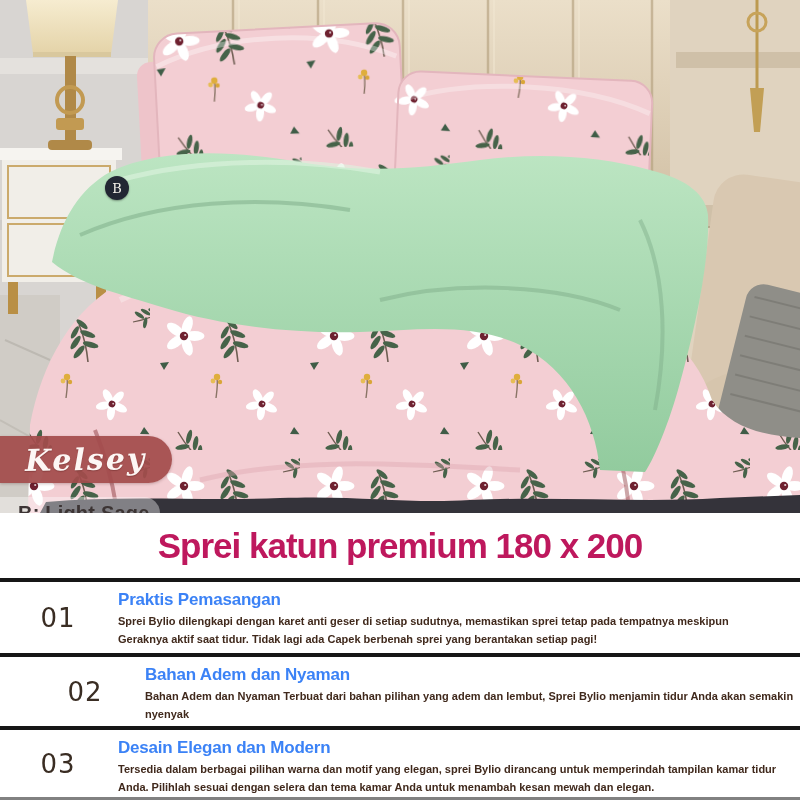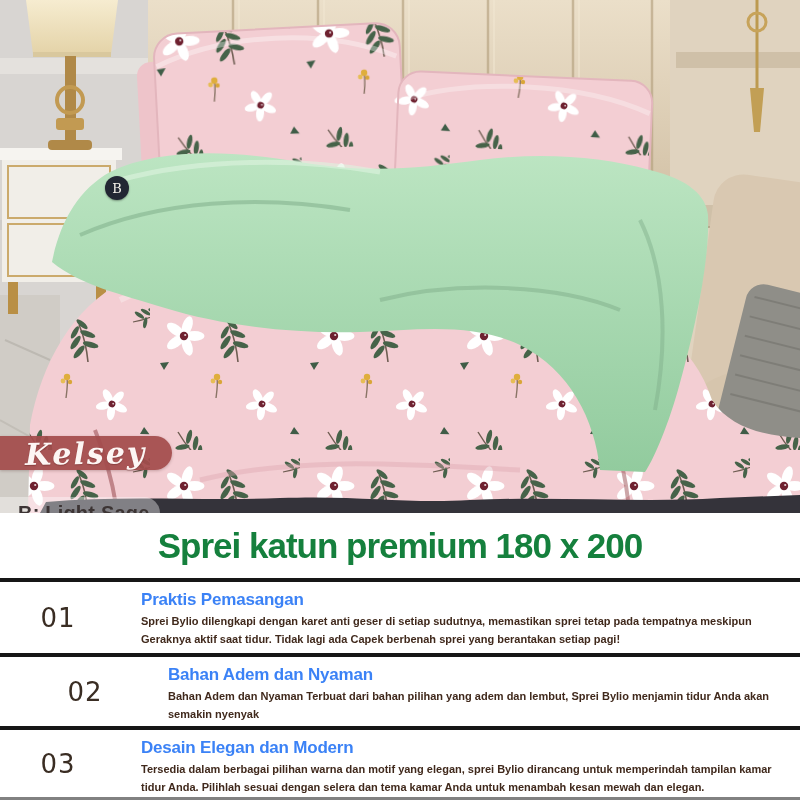--- a/index.html
+++ b/index.html
@@ -1,43 +1,43 @@
 <!DOCTYPE html>
 <html><head>
 <meta charset="utf-8">
 <style>
   html,body{margin:0;padding:0;background:#ffffff;}
   .canvas{position:relative;width:800px;height:800px;overflow:hidden;background:#ffffff;
           font-family:"Liberation Sans",sans-serif;}
   
   .photo{position:absolute;left:0;top:0;width:800px;height:513px;overflow:hidden;}
   .photo svg{display:block;}
-  .brand-banner{position:absolute;left:0;top:436px;width:172px;height:34px;
+  .brand-banner{position:absolute;left:0;top:436px;width:172px;height:47px;
       background:rgba(162,75,75,0.93);border-radius:0 26px 26px 0;
       display:flex;align-items:center;justify-content:center;
       box-shadow:0 1px 3px rgba(60,20,20,0.25);}
   .brand-banner span{font-family:"DejaVu Serif",serif;font-style:italic;font-weight:bold;
       font-size:30px;color:#fdf6f4;letter-spacing:2px;transform:rotate(-1deg);
       text-shadow:0 1px 1px rgba(90,30,30,0.4);}
   .variant-band{position:absolute;left:0;top:497px;width:160px;height:32px;
       background:rgba(255,255,255,0.38);border-radius:0 16px 16px 0;
       display:flex;align-items:center;padding-left:18px;box-sizing:border-box;}
   .variant-band span{font-size:20px;font-weight:bold;color:#3c3434;letter-spacing:0.2px;}
   .b-badge{position:absolute;left:105px;top:176px;width:24px;height:24px;border-radius:50%;
       background:#222733;display:flex;align-items:center;justify-content:center;
       box-shadow:0 1px 2px rgba(0,0,0,0.35);}
   .b-badge span{font-family:"DejaVu Serif",serif;color:#f5f2ea;font-size:13px;line-height:1;}
   
   .title-block{position:absolute;left:0;top:513px;width:800px;height:65px;background:#ffffff;
       display:flex;align-items:center;justify-content:center;}
-  .title-block h1{margin:0;font-size:35px;font-weight:bold;color:#15803d;letter-spacing:-1px;}
+  .title-block h1{margin:0;font-size:35px;font-weight:bold;color:#be185d;letter-spacing:-1px;}
   .bar{position:absolute;left:0;width:800px;height:4px;background:#161616;}
   .bar1{top:578px;} .bar2{top:653px;} .bar3{top:726px;}
   .bottom-line{position:absolute;left:0;top:797px;width:800px;height:3px;background:#1a1a1a;opacity:0.55;}
-  .feature{position:absolute;left:0;width:800px;display:flex;background:#ffffff;gap:23px;}
+  .feature{position:absolute;left:0;width:800px;display:flex;background:#ffffff;}
   .f1{top:582px;height:71px;} .f2{top:657px;height:69px;margin-left:27px;} .f3{top:730px;height:67px;}
   .feature .num{width:116px;display:flex;align-items:center;justify-content:center;
       font-family:"DejaVu Sans",sans-serif;font-size:26px;color:#3a2d23;letter-spacing:1px;}
   .feature .content{flex:1;padding:6px 20px 0 2px;}
   .feature .heading{font-size:17px;font-weight:bold;color:#3b82f6;margin:2px 0 3px 0;
       letter-spacing:-0.2px;}
   .feature .body{font-size:11px;font-weight:bold;color:#40291c;line-height:1.6;
       white-space:pre-wrap;}
 </style>
 </head>

